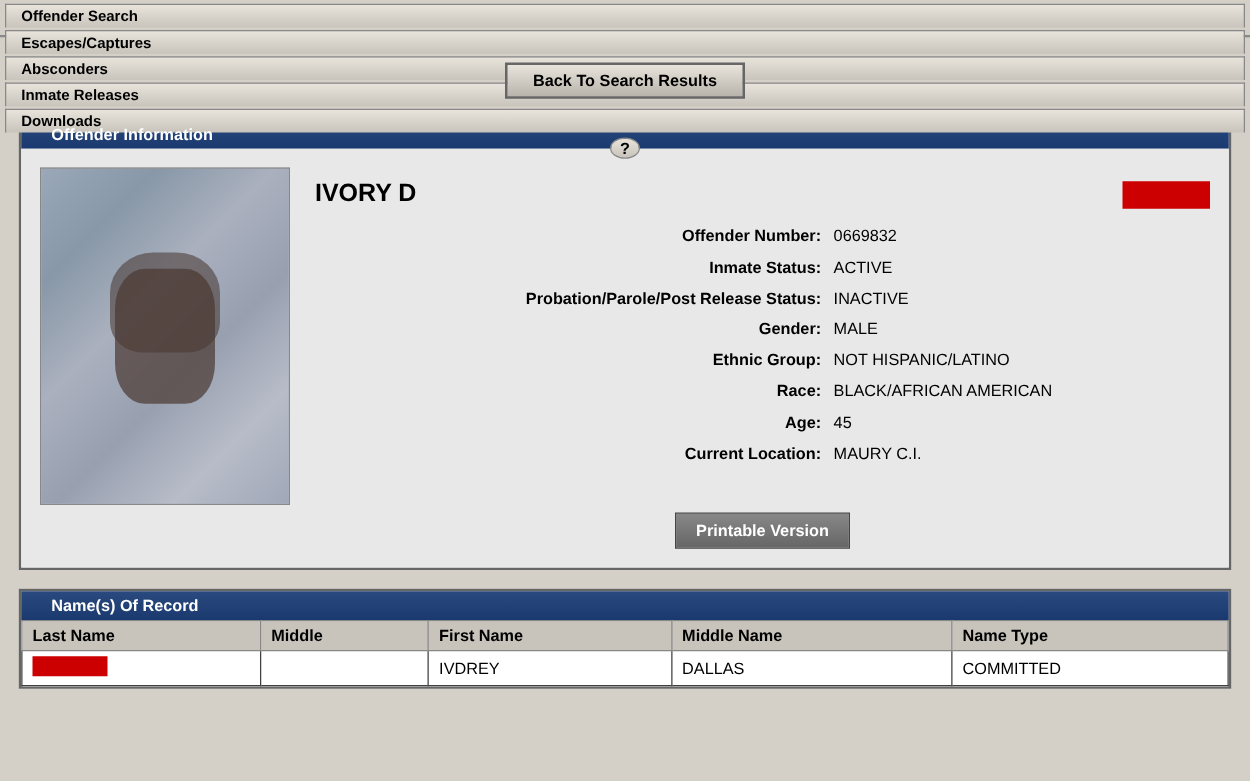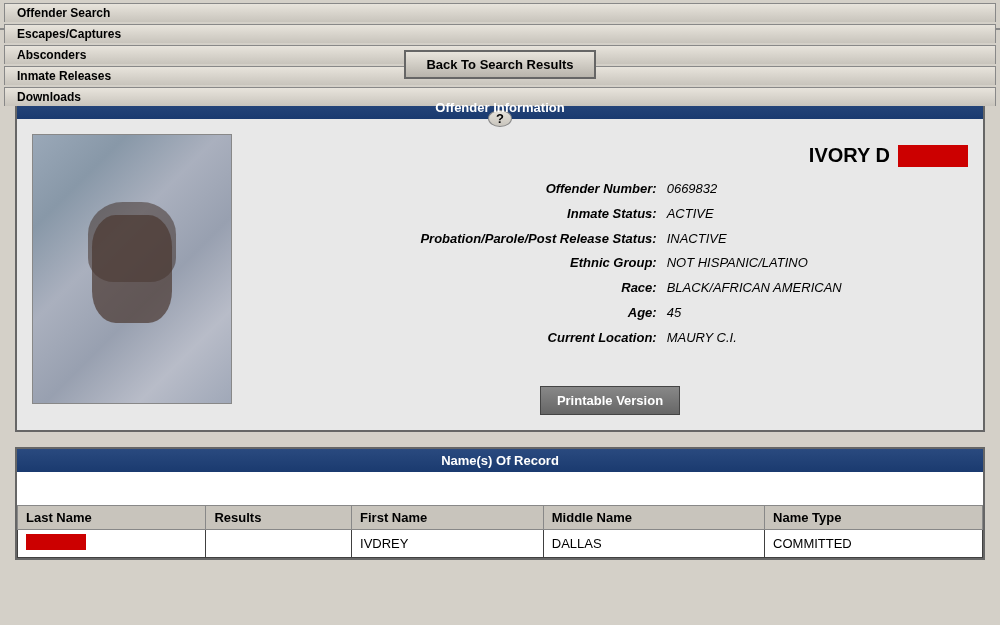--- a/index.html
+++ b/index.html
@@ -74,21 +74,20 @@
       border: 2px solid #666;
       margin-bottom: 15px;
       background: #fff;
     }
     .section-header {
       background: linear-gradient(to bottom, #2a4a7f, #1a3a6f);
       color: #fff;
       font-weight: bold;
       font-size: 13px;
       padding: 4px 24px;
-      text-align: center;
     }
 
     
     .offender-info-body {
       display: flex;
       gap: 20px;
       padding: 15px;
       background: #e8e8e8;
     }
 
@@ -136,21 +135,21 @@
     
     .offender-details {
       flex: 1;
       display: flex;
       flex-direction: column;
       justify-content: flex-start;
     }
     .offender-name-row {
       display: flex;
       align-items: center;
-      justify-content: flex-end;
+      justify-content: space-between;
       gap: 8px;
       margin-bottom: 10px;
       margin-top: 10px;
     }
     .offender-name {
       font-size: 20px;
       font-weight: bold;
       color: #000;
     }
     .redacted-box {
@@ -162,21 +161,20 @@
     .redacted-box-sm {
       background: #cc0000;
       display: inline-block;
       height: 18px;
       width: 80px;
       vertical-align: middle;
     }
     .detail-table {
       width: 100%;
       border-collapse: collapse;
-      font-style: italic;
     }
     .detail-table tr td {
       padding: 2px 4px;
       font-size: 13px;
       line-height: 1.6;
     }
     .detail-table tr td:first-child {
       text-align: right;
       font-weight: bold;
       color: #000;
@@ -201,21 +199,20 @@
       display: flex;
       justify-content: center;
       margin-top: 10px;
     }
 
     
     .names-table {
       width: 100%;
       border-collapse: collapse;
       background: #fff;
-      margin-top: 33px;
     }
     .names-table th {
       background: #c8c4bc;
       border: 1px solid #888;
       padding: 4px 8px;
       text-align: left;
       font-size: 13px;
       font-weight: bold;
     }
     .names-table td {
@@ -288,20 +285,24 @@
                 <td>Offender Number:</td>
                 <td>0669832</td>
               </tr>
               <tr>
                 <td>Inmate Status:</td>
                 <td>ACTIVE</td>
               </tr>
               <tr>
                 <td>Probation/Parole/Post Release Status:</td>
                 <td>INACTIVE</td>
+              </tr>
+              <tr>
+                <td>Gender:</td>
+                <td>MALE</td>
               </tr>
               <tr>
                 <td>Ethnic Group:</td>
                 <td>NOT HISPANIC/LATINO</td>
               </tr>
               <tr>
                 <td>Race:</td>
                 <td>BLACK/AFRICAN AMERICAN</td>
               </tr>
               <tr>
@@ -326,21 +327,21 @@
 
   <div class="section-panel">
     <div class="section-header">
       <span>Name(s) Of Record</span>
     </div>
     <div class="table-section-body">
       <table class="names-table">
         <thead>
           <tr id="names-header-row">
               <th>Last Name</th>
-              <th>Results</th>
+              <th>Middle</th>
               <th>First Name</th>
               <th>Middle Name</th>
               <th>Name Type</th>
             </tr>
         </thead>
         <tbody id="names-body-rows">
             <tr>
               <td><span style="background: rgb(204, 0, 0); display: inline-block; width: 60px; height: 16px;"></span></td>
               <td></td>
               <td>IVDREY</td>

